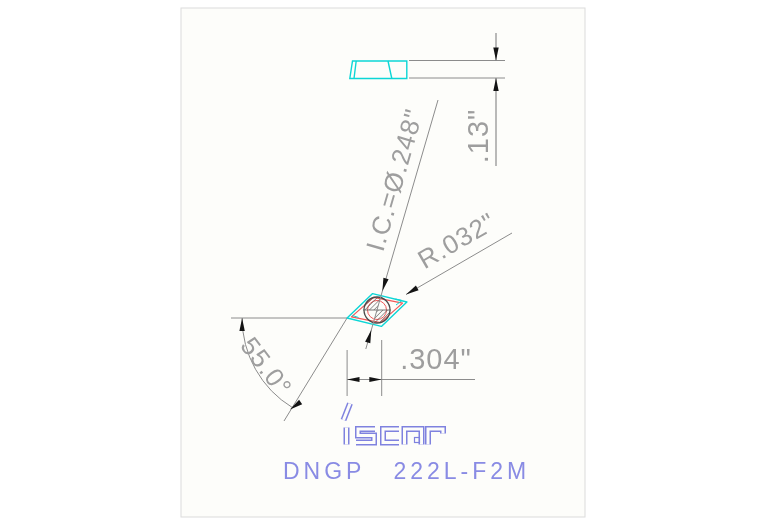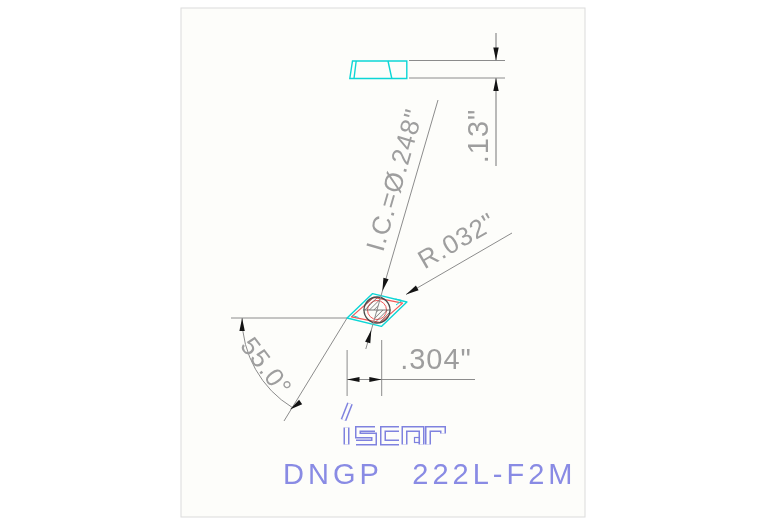--- a/index.html
+++ b/index.html
@@ -14,21 +14,21 @@
     transform:translate(-50%,-50%);
   }
   .dim-big{font-size:29px;letter-spacing:1px;}
   .dim-med{font-size:26px;letter-spacing:1px;}
   .rot-ic{transform:translate(-50%,-50%) rotate(-74deg);}
   .rot-90{transform:translate(-50%,-50%) rotate(-90deg);}
   .rot-r{transform:translate(-50%,-50%) rotate(-30deg);}
   .rot-angle{transform:translate(-50%,-50%) rotate(53deg);}
   .part-number{
     position:absolute;left:283px;top:458px;
-    font-size:29px;letter-spacing:4px;word-spacing:18px;
+    font-size:23px;letter-spacing:4px;word-spacing:18px;
     color:#898be4;white-space:nowrap;
   }
 </style>
 </head>
 <body>
 
 <div class="stage">
 
   <svg class="sheet-svg" width="767" height="523" viewBox="0 0 767 523">
     <defs>

